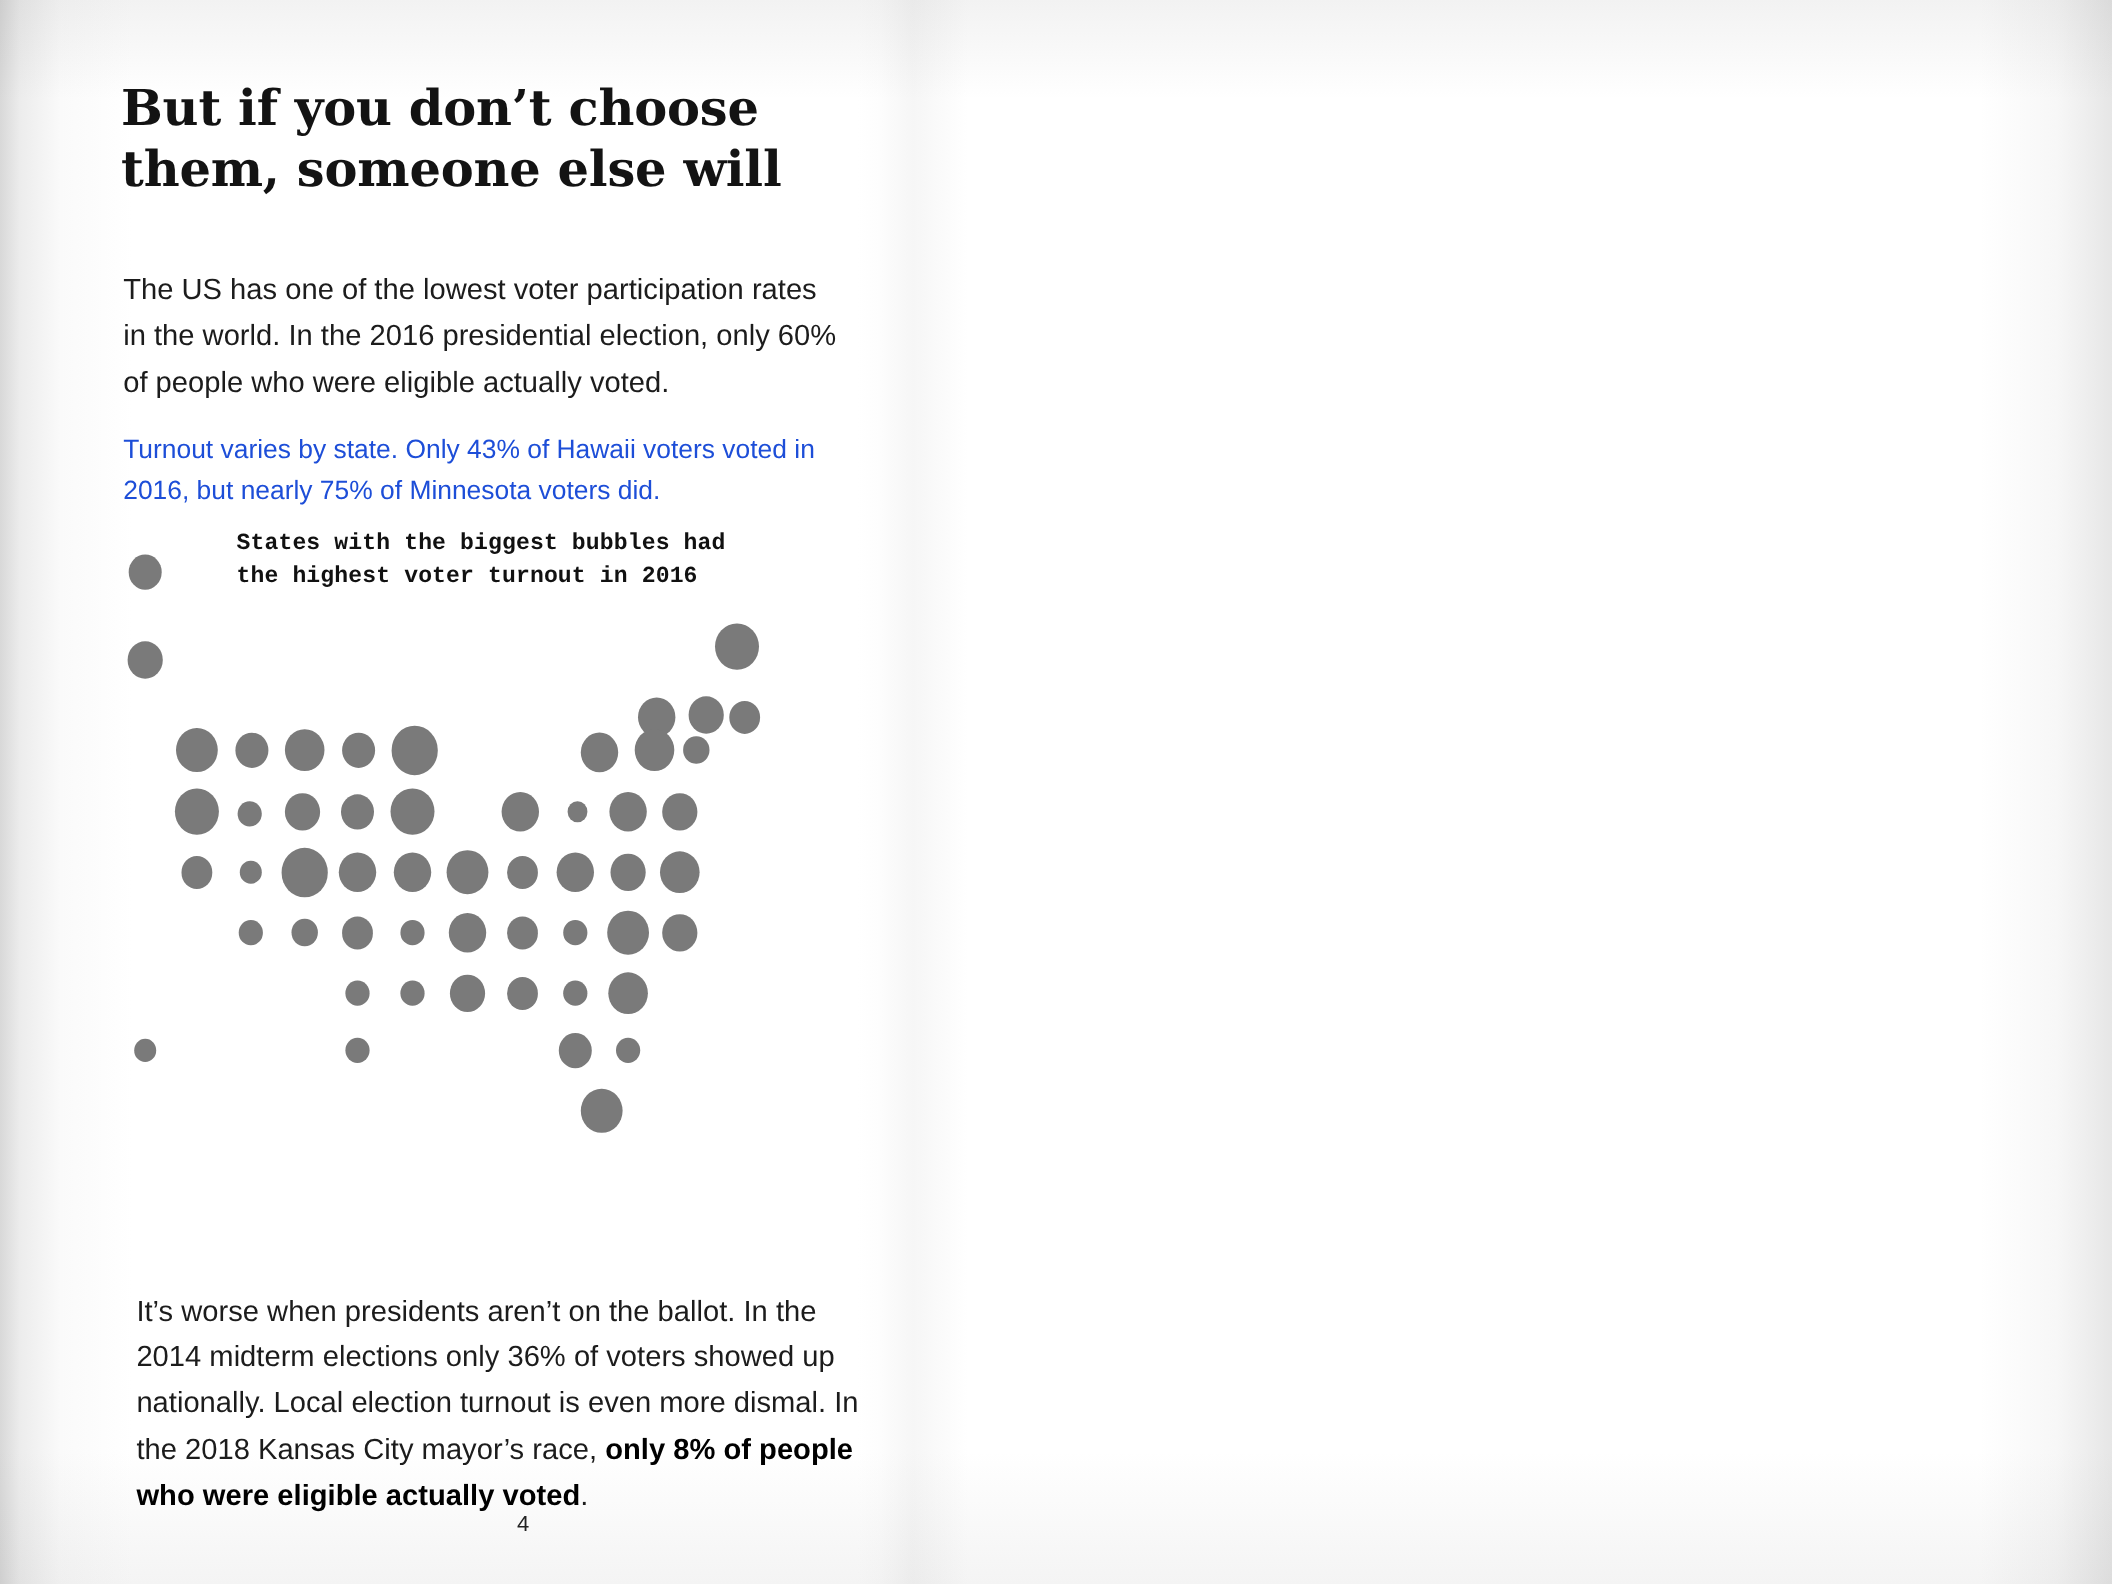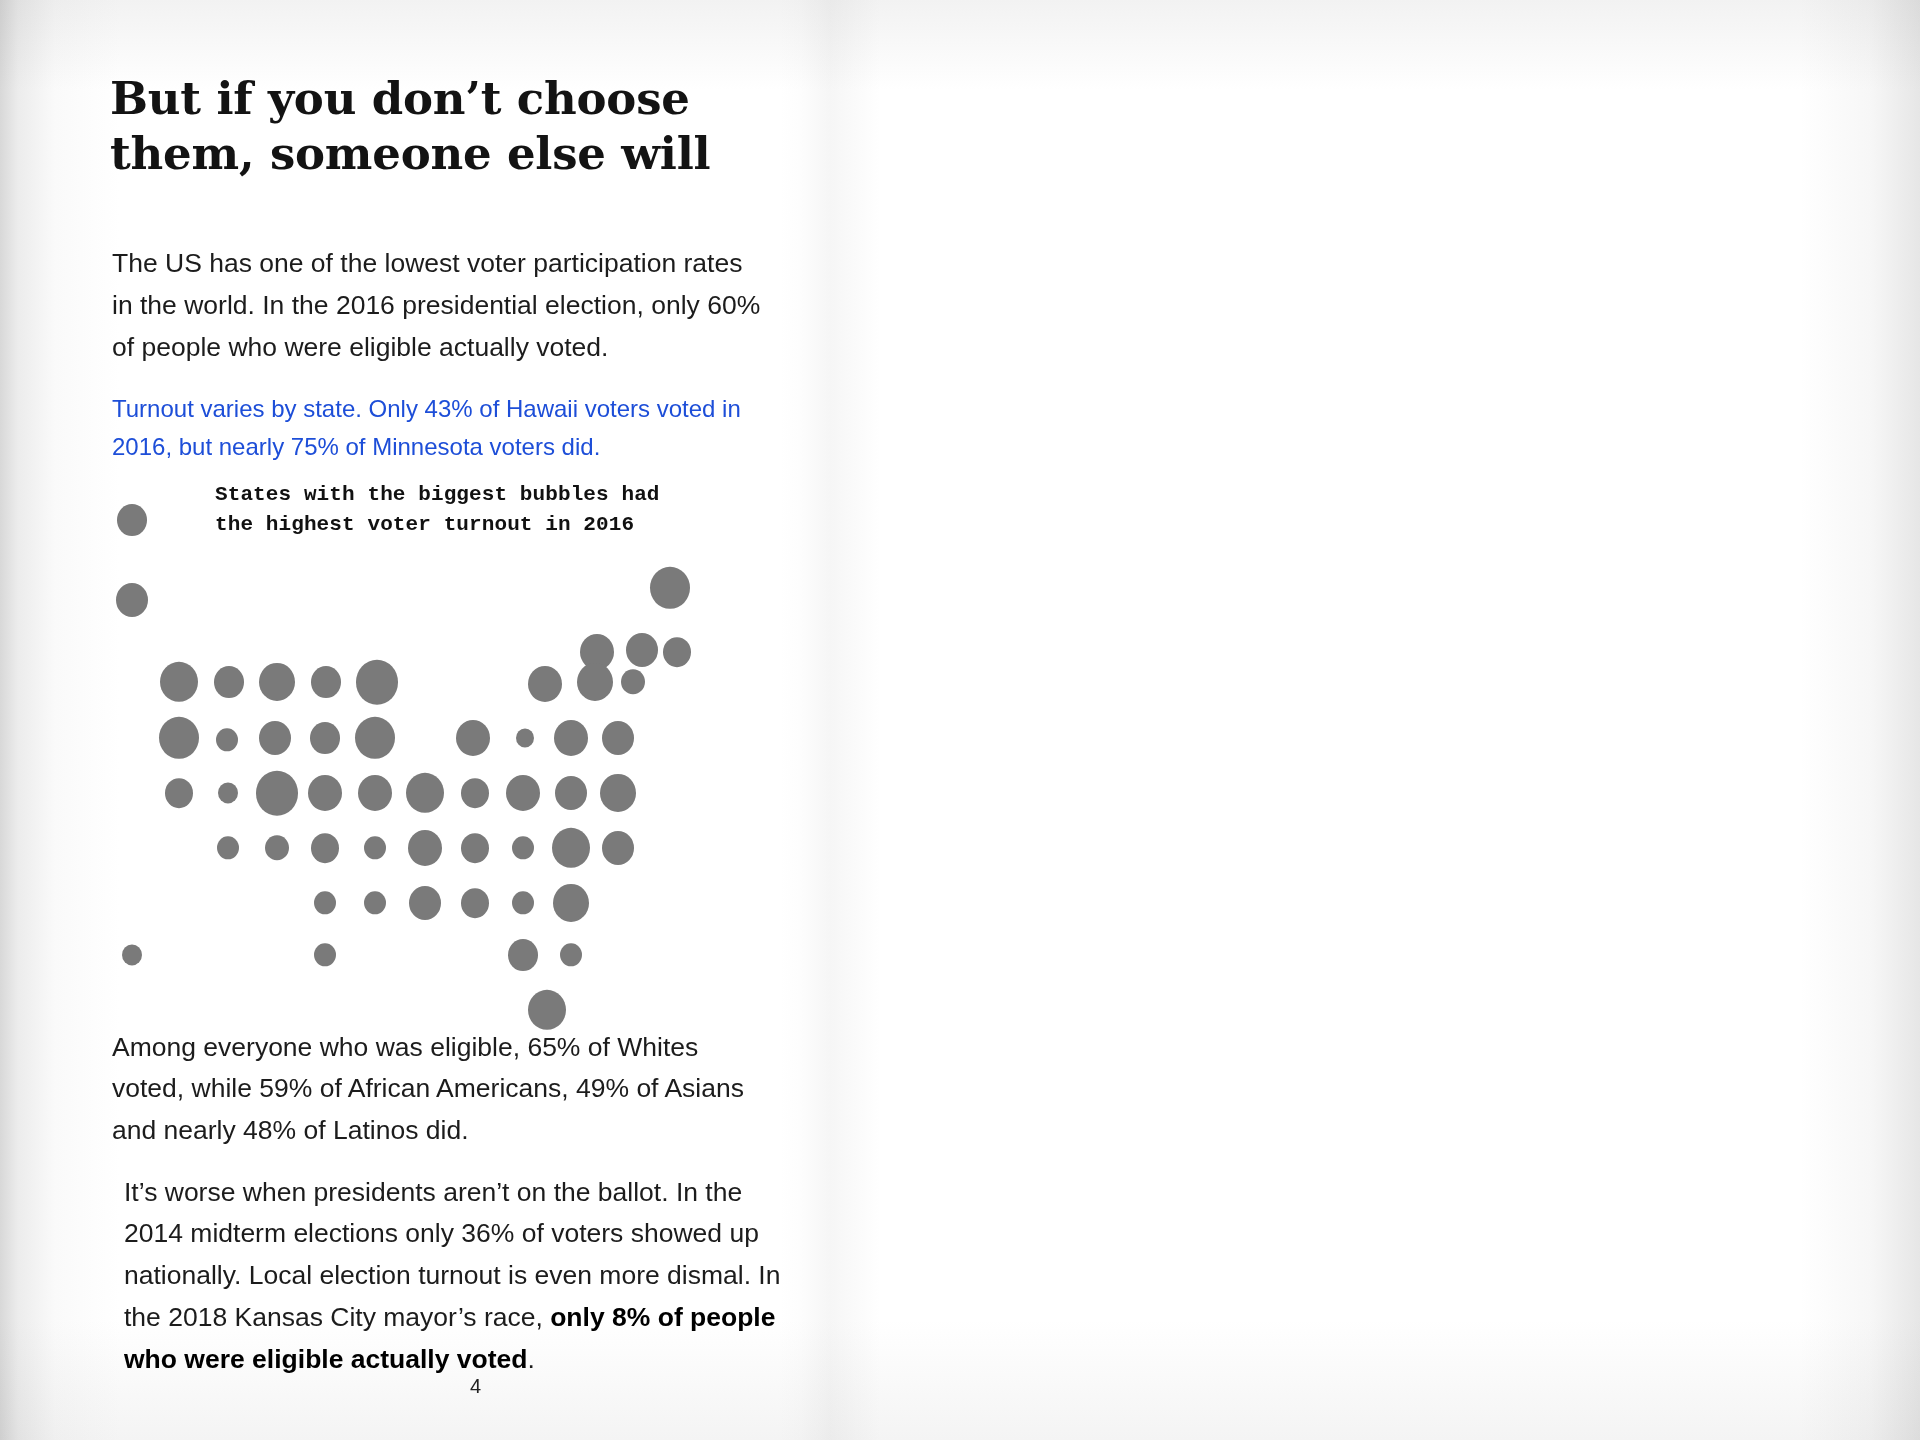--- a/index.html
+++ b/index.html
@@ -139,21 +139,20 @@
         <div class="bubble" style="left: 370px; top: 403px; width: 28px; height: 29.68px; background: rgb(122, 122, 122);"></div>
         <div class="bubble" style="left: 418px; top: 403px; width: 22px; height: 23.32px; background: rgb(122, 122, 122);"></div>
         <div class="bubble" style="left: 466px; top: 403px; width: 36px; height: 38.16px; background: rgb(122, 122, 122);"></div>
         <div class="bubble" style="left: 27px; top: 455px; width: 20px; height: 21.2px; background: rgb(122, 122, 122);"></div>
         <div class="bubble" style="left: 220px; top: 455px; width: 22px; height: 23.32px; background: rgb(122, 122, 122);"></div>
         <div class="bubble" style="left: 418px; top: 455px; width: 30px; height: 31.8px; background: rgb(122, 122, 122);"></div>
         <div class="bubble" style="left: 466px; top: 455px; width: 22px; height: 23.32px; background: rgb(122, 122, 122);"></div>
         <div class="bubble" style="left: 442px; top: 510px; width: 38px; height: 40.28px; background: rgb(122, 122, 122);"></div>
       </div>
 
-    <p class="l-p3">Among everyone who was eligible, 65% of Whites voted, while 59% of African Americans, 49% of Asians and nearly 48% of Latinos did.</p>
 
     <p class="l-p4"><span>It’s worse when presidents aren’t on the ballot. In the 2014 midterm elections only 36% of voters showed up nationally. Local election turnout is even more dismal. In the 2018 Kansas City mayor’s race, </span><b>only 8% of people who were eligible actually voted</b><span>.</span></p>
 
     <div class="folio folio-left">4</div>
   </div>
 
   <div class="page page-right">
 
     
 

